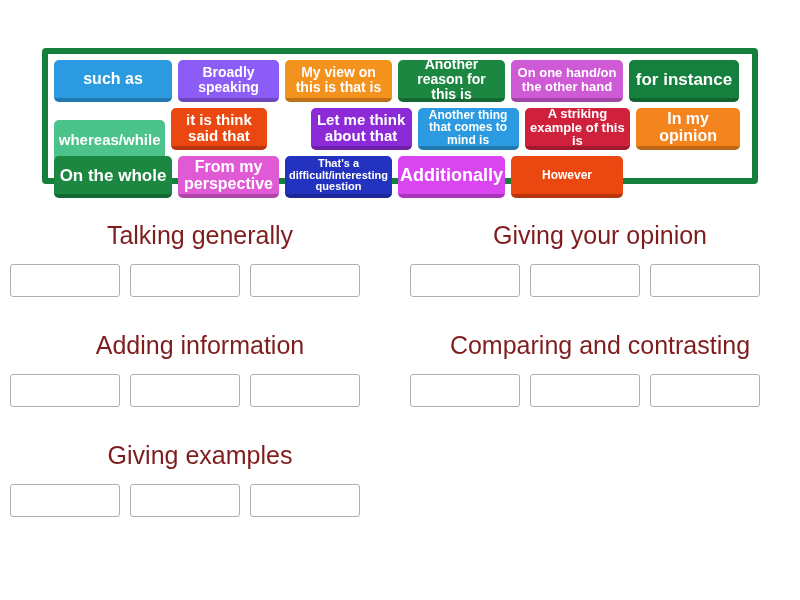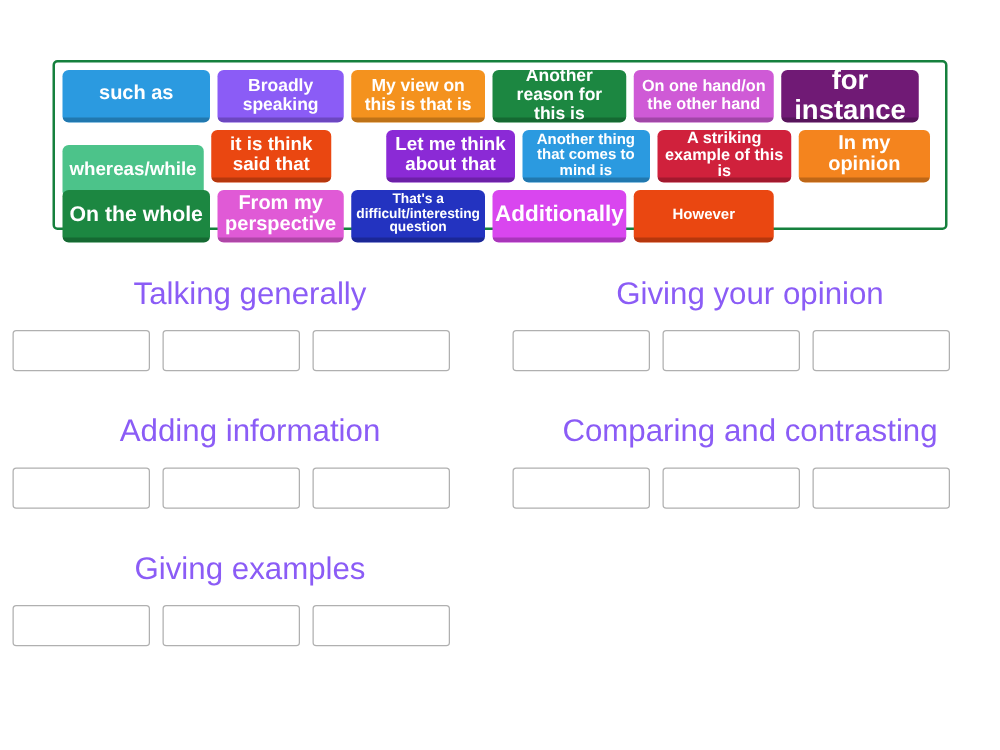--- a/index.html
+++ b/index.html
@@ -17,21 +17,21 @@
   }
 
   
   #tile-bank {
     position: absolute;
     left: 42px;
     top: 48px;
     width: 716px;
     height: 136px;
     background: #ffffff;
-    border: 2px solid #15803d;
+    border: 6px solid #15803d;
     border-radius: 4px;
     box-sizing: border-box;
     padding: 6px;
   }
   .tile-row {
     display: flex;
     align-items: flex-start;
     height: 46px;
     margin-bottom: 2px;
   }
@@ -84,21 +84,21 @@
     height: 110px;
   }
   .category {
     width: 380px;
     margin: 0 10px;
     box-sizing: border-box;
   }
   .cat-title {
     text-align: center;
     font-size: 25px;
-    color: #8b5cf6;
+    color: #7f1d1d;
     font-weight: normal;
     line-height: 1.1;
     margin: 0 0 14px 0;
     white-space: nowrap;
   }
   .cat-slots {
     display: flex;
     justify-content: flex-start;
   }
   .slot {
@@ -125,21 +125,21 @@
       </div>
       <div class="tile" style="background: rgb(244, 146, 30); width: 107px; font-size: 14px;">
         <span>My view on this is that is</span>
       </div>
       <div class="tile" style="background: rgb(28, 135, 65); width: 107px; font-size: 14px;">
         <span>Another reason for this is</span>
       </div>
       <div class="tile" style="background: rgb(207, 90, 214); width: 112px; font-size: 13px;">
         <span>On one hand/on the other hand</span>
       </div>
-      <div class="tile" style="background: #701a75; width: 110px; font-size: 22px;">
+      <div class="tile" style="background: #15803d; width: 110px; font-size: 17px;">
         <span>for instance</span>
       </div>
     </div>
     <div class="tile-row">
       <div class="tile" style="background: rgb(76, 195, 138); width: 118px; font-size: 15px; margin-top: 12px;">
         <span>whereas/while</span>
       </div>
       <div class="tile" style="background: rgb(234, 71, 17); width: 101px; font-size: 15px;">
         <span>it is think said that</span>
       </div>

